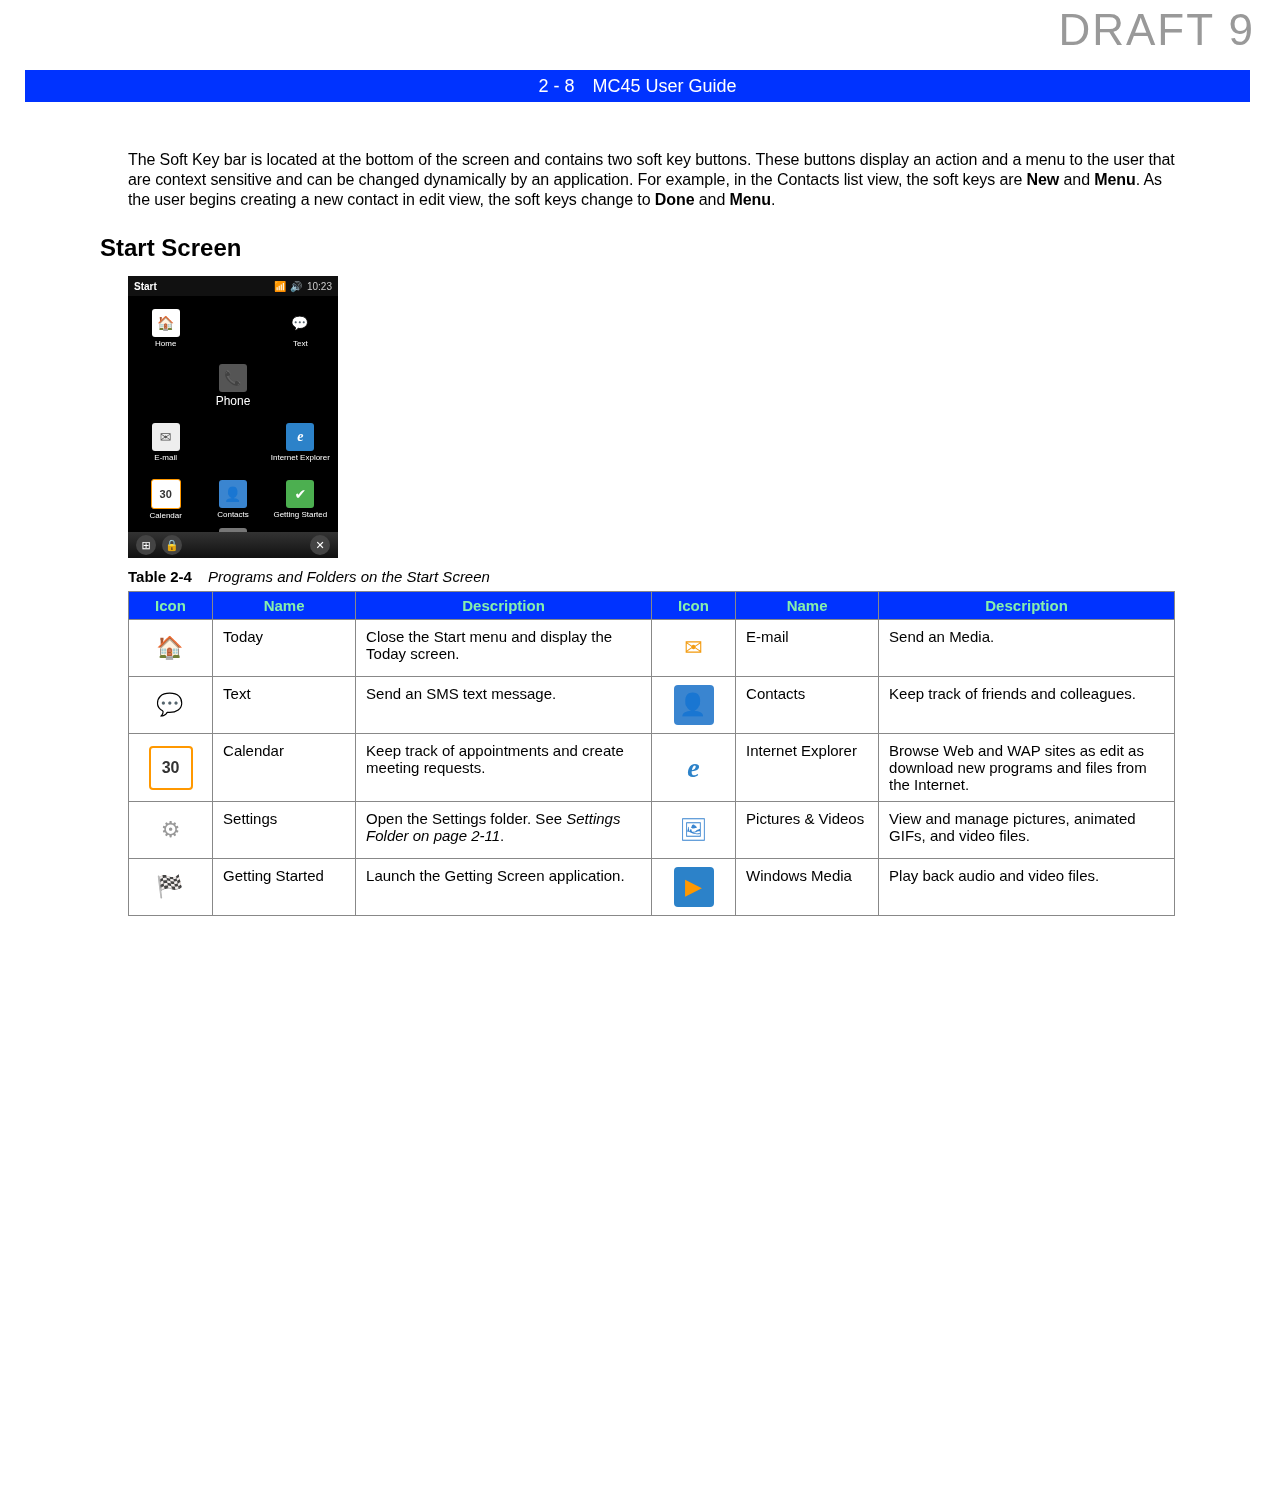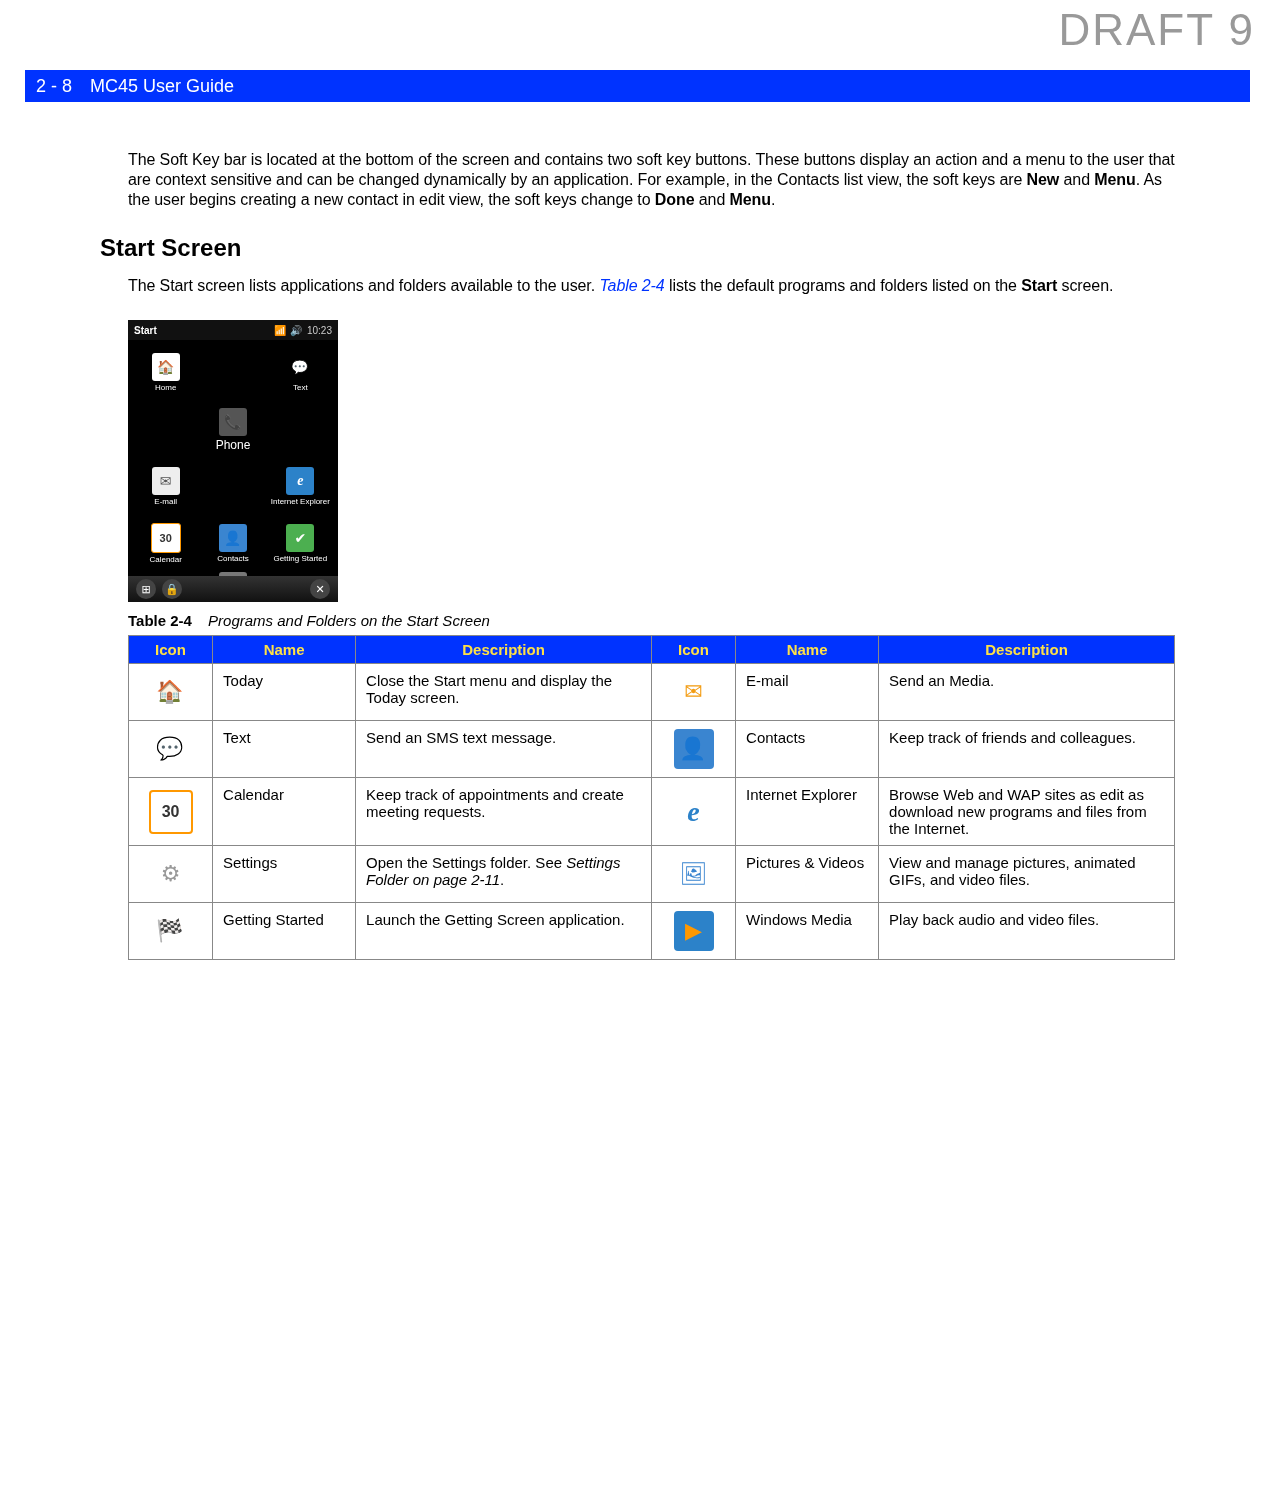--- a/index.html
+++ b/index.html
@@ -11,21 +11,21 @@
     background: #fff;
   }
   .page { position: relative; width: 1275px; height: 1494px; }
   .draft {
     position: absolute; top: 5px; right: 20px;
     font-size: 44px; color: #999; letter-spacing: 2px;
   }
   .header-bar {
     position: absolute; top: 70px; left: 25px; right: 25px; height: 32px;
     background: #0033ff; color: #fff; display: flex; align-items: center;
-    padding: 0 11px; font-size: 18px;
+    padding: 0 11px; font-size: 18px; justify-content: center;
   }
   .header-bar .pg { margin-right: 18px; }
   .content { position: absolute; top: 150px; left: 100px; right: 100px; }
   h2 { font-family: Arial, sans-serif; font-weight: bold; font-size: 24px; margin: 0 0 14px 0; color: #000; }
   .para { font-family: Helvetica, Arial, sans-serif; font-size: 16px; line-height: 1.25; margin: 0 0 24px 28px; letter-spacing: -0.1px; }
   .bold { font-weight: bold; }
   .link { font-style: italic; color: #0033ff; }
   .figure { margin: 0 0 10px 28px; }
   .screenshot {
     width: 210px; height: 282px; background: #000; color: #fff; position: relative;
@@ -46,21 +46,21 @@
   .ss-bottom { position: absolute; bottom: 0; left: 0; right: 0; height: 26px; background: linear-gradient(#333,#111); display: flex; justify-content: space-between; align-items: center; padding: 0 8px; }
   .ss-bottom .btn { width: 20px; height: 20px; border-radius: 50%; background: #444; display: flex; align-items: center; justify-content: center; color: #fff; font-size: 11px; }
   .caption { font-family: Arial, sans-serif; font-size: 15px; margin: 10px 0 30px 28px; }
   .caption .cap-label { font-weight: bold; margin-right: 12px; }
   .caption .cap-text { font-style: italic; }
   table.programs {
     border-collapse: collapse; width: 100%; margin-left: 28px; width: calc(100% - 28px);
     font-size: 15px;
   }
   table.programs th {
-    background: #0033ff; color: #fde047; font-weight: bold; text-align: center;
+    background: #0033ff; color: #86efac; font-weight: bold; text-align: center;
     padding: 5px 10px; border: 1px solid #888;
   }
   table.programs td {
     padding: 8px 10px; border: 1px solid #888; vertical-align: top;
   }
   table.programs td.icon-cell { width: 56px; text-align: center; vertical-align: middle; }
   table.programs td.name-cell { width: 110px; }
   table.programs td.desc-cell { width: 250px; }
   .ico-lg { width: 40px; height: 40px; display: inline-flex; align-items: center; justify-content: center; font-size: 22px; border-radius: 4px; }
   .italic { font-style: italic; }
@@ -76,23 +76,20 @@
     <span>MC45 User Guide</span>
   </div>
 
   <div class="content">
 
     <p class="para">
       <span>The Soft Key bar is located at the bottom of the screen and contains two soft key buttons. These buttons display an action and a menu to the user that are context sensitive and can be changed dynamically by an application. For example, in the Contacts list view, the soft keys are </span><span class="bold">New</span><span> and </span><span class="bold">Menu</span><span>. As the user begins creating a new contact in edit view, the soft keys change to </span><span class="bold">Done</span><span> and </span><span class="bold">Menu</span><span>.</span>
     </p>
 
     <h2>Start Screen</h2>
-    <p class="para">
-      <span>The Start screen lists applications and folders available to the user. </span><span class="link">Table 2-4</span><span> lists the default programs and folders listed on the </span><span class="bold">Start</span><span> screen.</span>
-    </p>
 
     <div class="figure">
       <div class="screenshot">
         <div class="ss-top">
           <span class="left">Start</span>
           <span class="right">
               <span>📶</span>
               <span>🔊</span>
               <span>10:23</span>
             </span>

